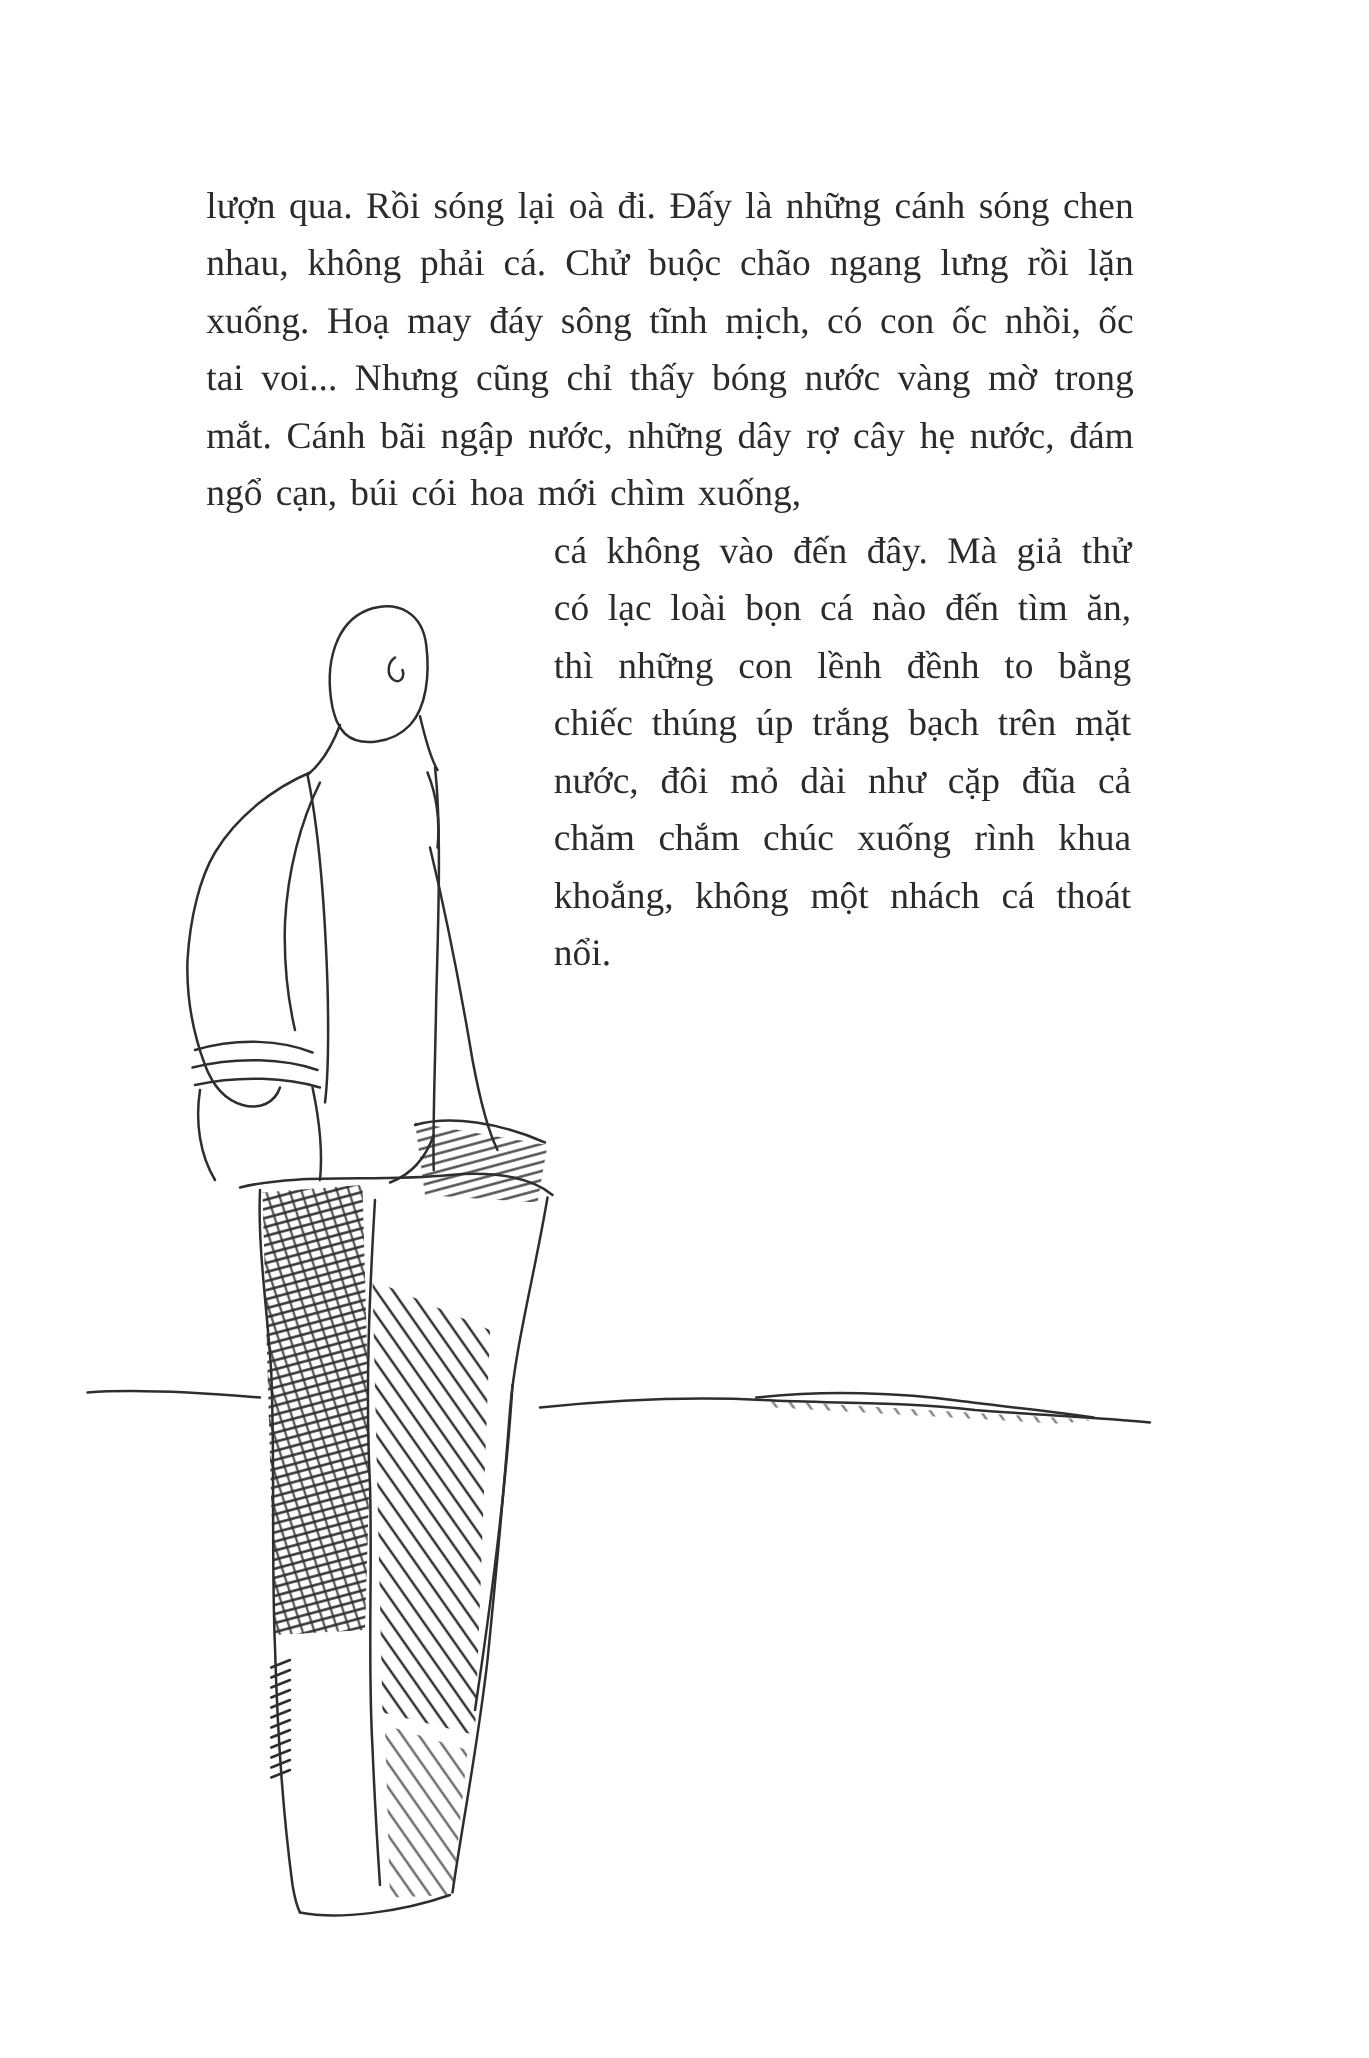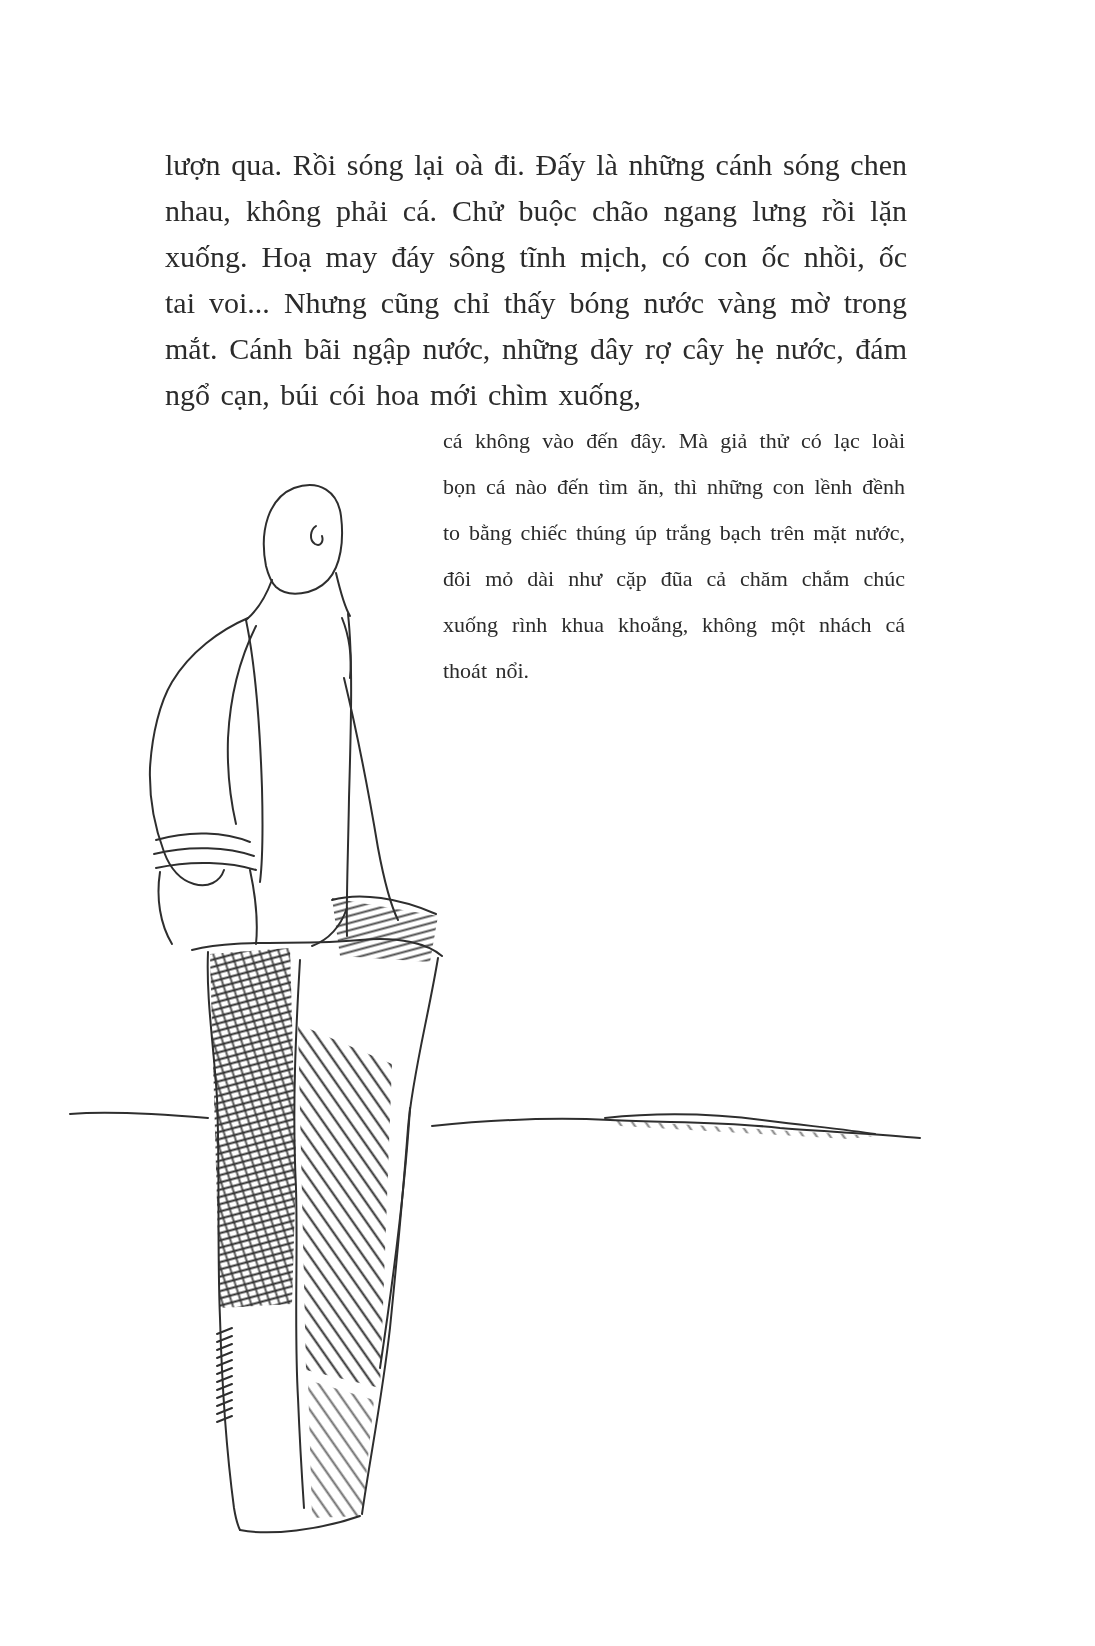--- a/index.html
+++ b/index.html
@@ -24,21 +24,21 @@
     font-size: 30px;
     line-height: 46px;
     text-align: justify;
     word-spacing: 3px;
   }
   .text-right {
     position: absolute;
     left: 443px;
     top: 418px;
     width: 462px;
-    font-size: 22px;
+    font-size: 30px;
     line-height: 46px;
     text-align: justify;
     word-spacing: 3px;
   }
   .p1b {
     margin: 0;
   }
   .p2 {
     margin: 0 0 0 36px;
     text-indent: 28px;

